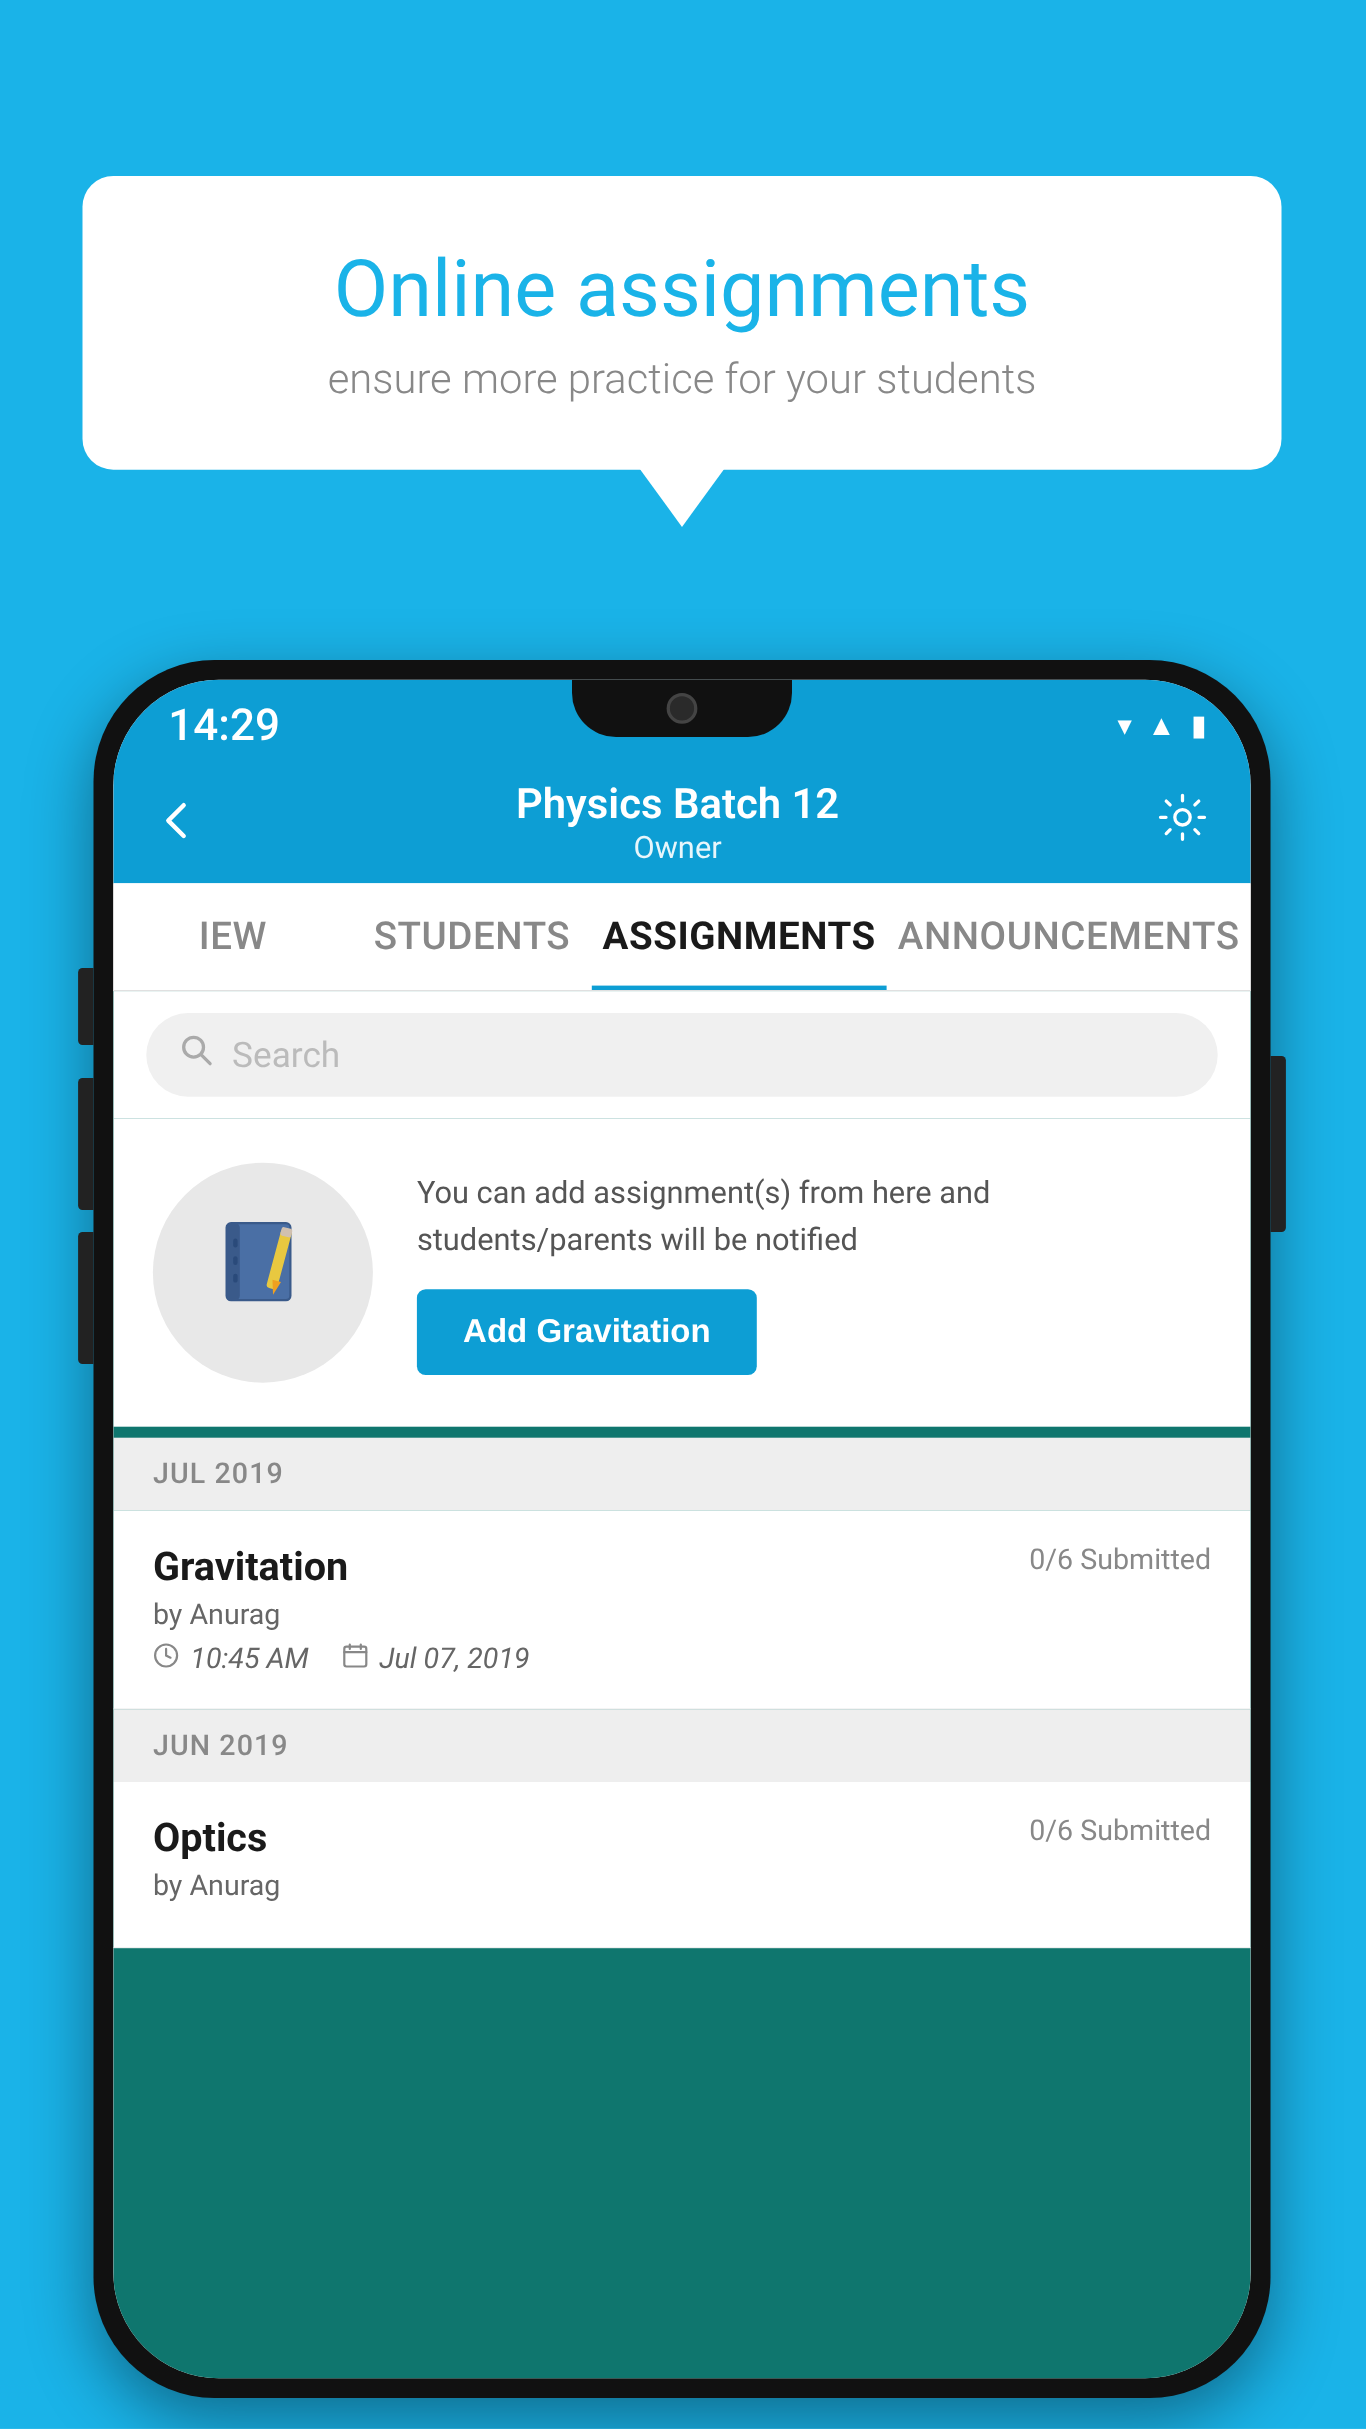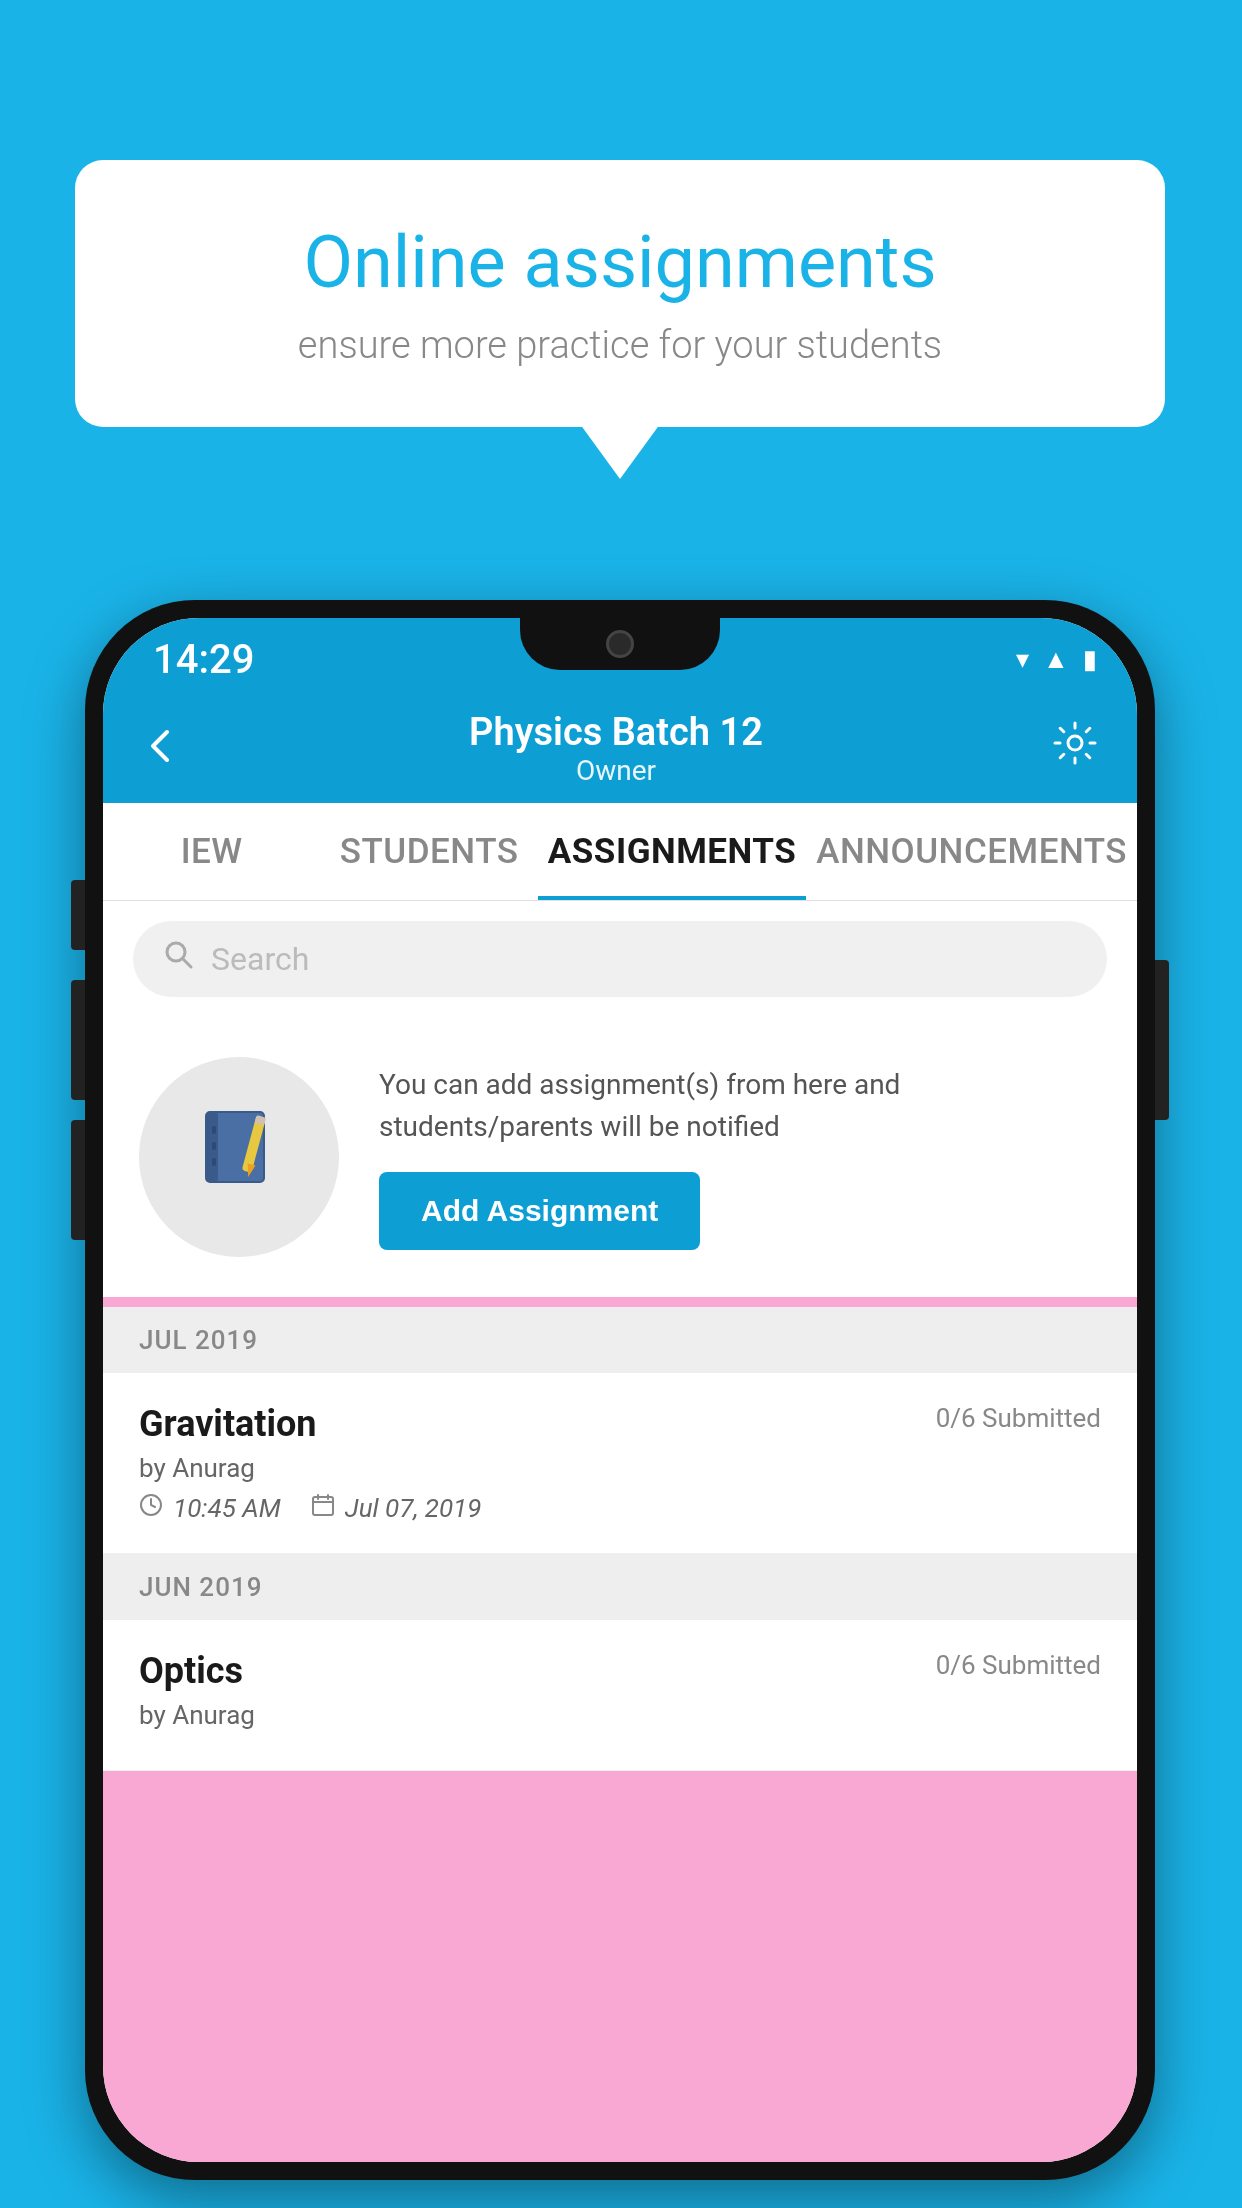--- a/index.html
+++ b/index.html
@@ -203,21 +203,21 @@
       position: absolute;
       bottom: 0;
       left: 0;
       right: 0;
       height: 4px;
       background: #0d9ed4;
     }
 
     
     .content-area {
-      background: #f9a8d4;
+      background: #0f766e;
       height: calc(100% - 72px - 112px - 88px);
       overflow-y: auto;
     }
 
     
     .search-container {
       background: white;
       padding: 20px 30px;
     }
 
@@ -442,21 +442,21 @@
                   <rect x="18" y="56" width="4" height="8" rx="2" fill="#2a4a7a"></rect>
 
                   <rect x="62" y="15" width="10" height="55" rx="3" fill="#e8c840" transform="rotate(15 62 15)"></rect>
                   <polygon points="74,62 70,75 66,62" fill="#f0a020" transform="rotate(15 62 15)"></polygon>
                   <rect x="62" y="13" width="10" height="8" rx="2" fill="#d0c0b0" transform="rotate(15 62 15)"></rect>
                 </svg>
               </div>
             </div>
             <div class="promo-content">
               <div class="promo-text">You can add assignment(s) from here and students/parents will be notified</div>
-              <button class="add-assignment-btn">Add Assignment</button>
+              <button class="add-assignment-btn">Add Gravitation</button>
             </div>
           </div>
 
           <div class="month-header">
             <span>JUL 2019</span>
           </div>
 
           <div class="assignment-item">
             <div class="assignment-top-row">
               <span class="assignment-name">Gravitation</span>

